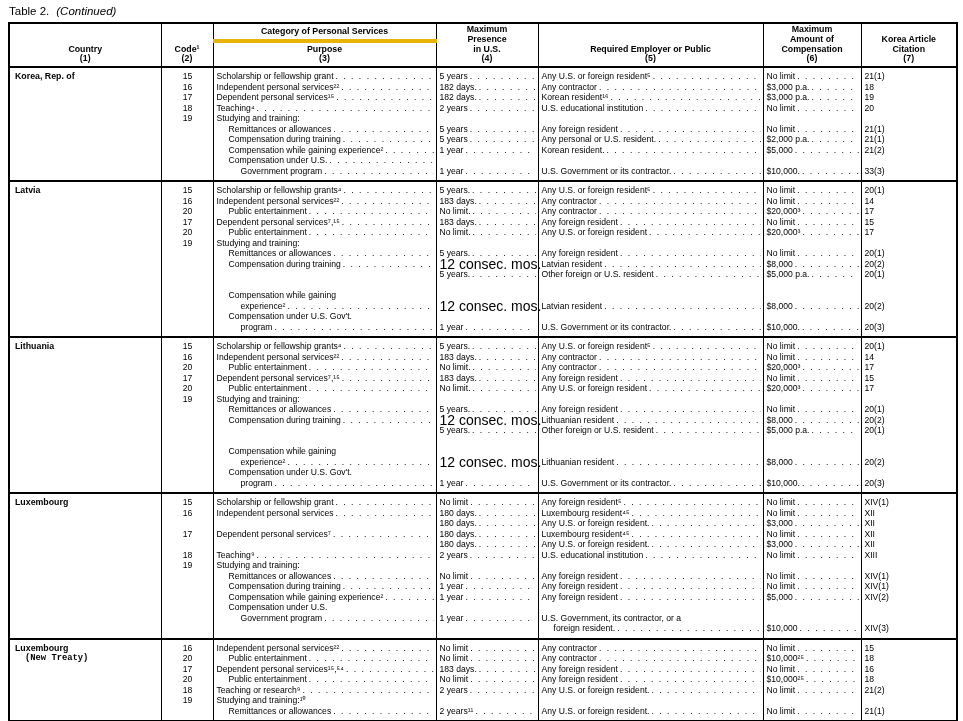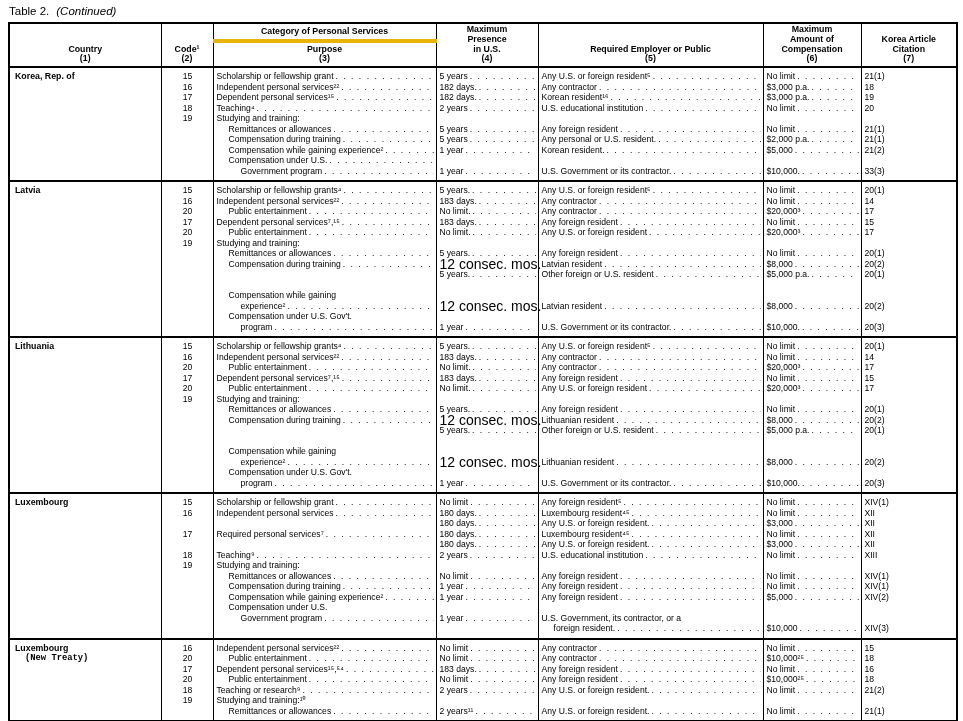--- a/index.html
+++ b/index.html
@@ -1529,21 +1529,21 @@
           </td>
         </tr>
         <tr>
           <td class="col-code">
             <div class="lead">
               <span class="txt">17</span>
             </div>
           </td>
           <td class="col-purpose">
             <div class="lead">
-              <span class="txt">Required personal services⁷</span>
+              <span class="txt">Dependent personal services⁷</span>
               <span class="dots"></span>
             </div>
           </td>
           <td class="col-presence">
             <div class="lead">
               <span class="txt">180 days.</span>
               <span class="dots"></span>
             </div>
           </td>
           <td class="col-employer">

